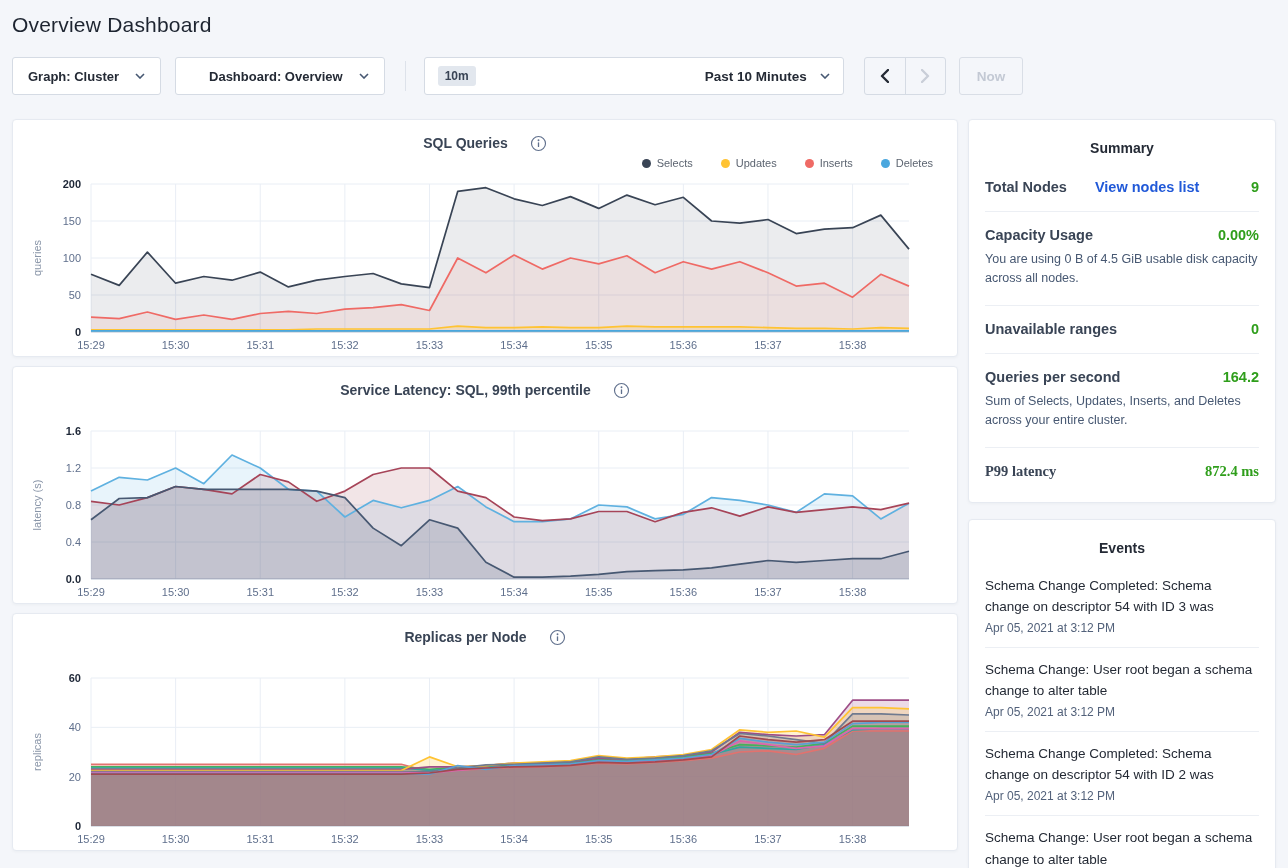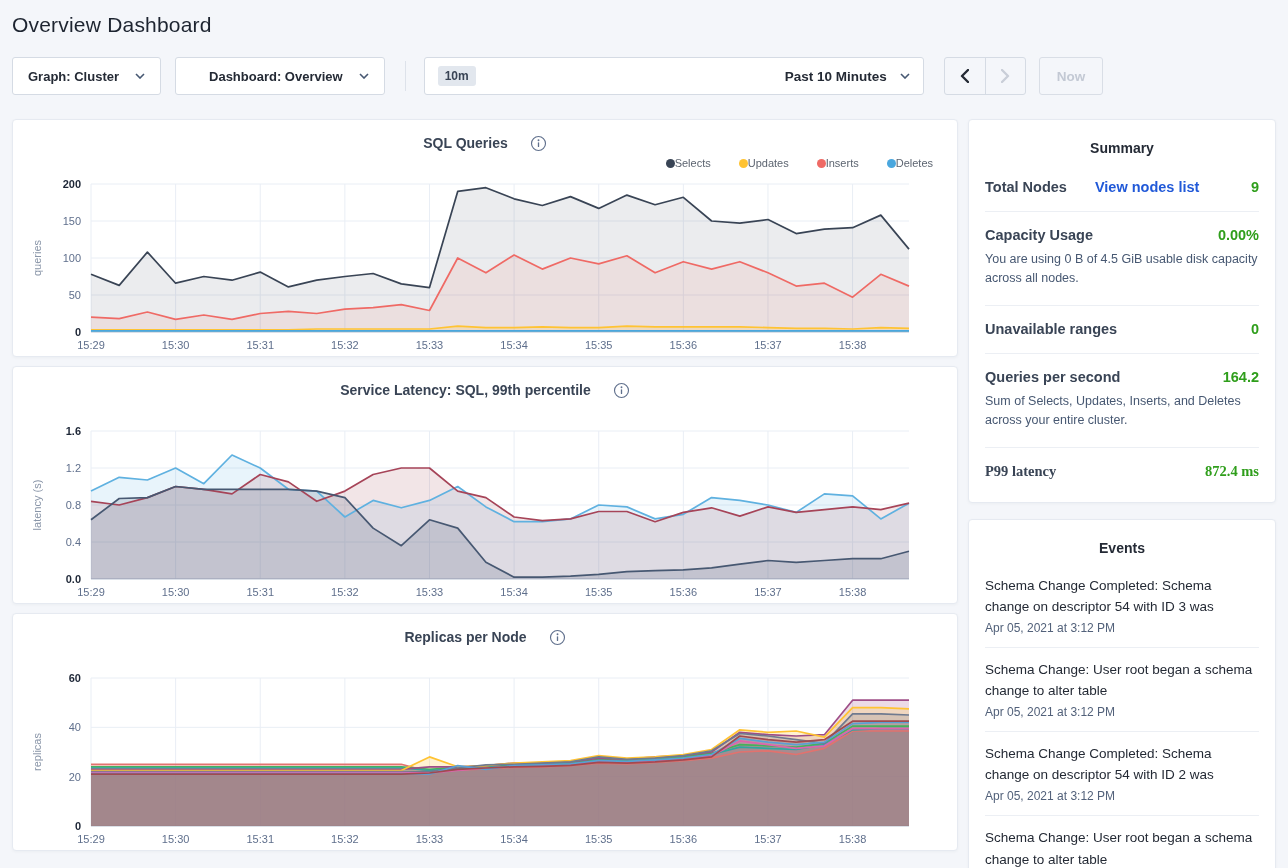--- a/index.html
+++ b/index.html
@@ -16,21 +16,21 @@
   .toolbar { display:flex; align-items:center; margin-bottom:24px; }
   .dd-btn {
     height:38px; display:inline-flex; align-items:center; gap:16px; padding:0 15px;
     background:#fff; border:1px solid #d5dbe4; border-radius:3px;
     font-size:13px; font-weight:700; color:#242a35; cursor:pointer; font-family:inherit;
   }
   .dd-btn + .dd-btn { margin-left:14px;padding-left:33px; }
   .chev { width:10px; height:6px; stroke:#475872; stroke-width:1.6; fill:none; }
   .vdiv { width:1px; height:30px; background:#dde2ea; margin:0 18px 0 20px; }
   .time-sel {
-    width:500px; height:38px; background:#fff; border:1px solid #d5dbe4; border-radius:3px;
+    width:420px; height:38px; background:#fff; border:1px solid #d5dbe4; border-radius:3px;
     display:flex; align-items:center; gap:13px; padding:0 13px; cursor:pointer;
   }
   .time-badge { background:#e2e7ee; border-radius:3px; font-size:12px; font-weight:700; color:#394455; padding:3px 7px; }
   .time-label { flex:1; text-align:right; font-size:13.5px; font-weight:700; color:#242a35; }
   .arrows { display:flex; border:1px solid #d5dbe4; border-radius:3px; height:38px; margin-left:20px; background:transparent; overflow:hidden; }
   .arrow-btn { width:40px; border:none; background:transparent; display:flex; align-items:center; justify-content:center; cursor:pointer; }
   .arrow-btn + .arrow-btn { border-left:1px solid #d5dbe4; }
   .arrow-glyph { width:9px; height:14px; fill:none; stroke-width:2.4; stroke-linecap:round; stroke-linejoin:round; }
   .now-btn {
     height:38px; padding:0 17px; margin-left:13px; background:transparent;
@@ -42,21 +42,21 @@
   .left-col { width:946px; display:flex; flex-direction:column; gap:9px; }
   .right-col { flex:1; display:flex; flex-direction:column; gap:16px; }
   .panel { background:#fff; border:1px solid #e6eaf1; border-radius:4px; box-shadow:0 1px 3px rgba(30,40,60,.04); }
 
   
   .chart-panel { height:238px; padding:12px 16px 0; }
   .chart-head { display:flex; justify-content:center; align-items:center; gap:22px; height:22px; }
   .chart-title { font-size:14px; font-weight:700; color:#394455; }
   .info-icon { width:17px; height:17px; cursor:pointer; }
   .legend { display:flex; justify-content:flex-end; align-items:center; gap:28px; height:18px; padding-right:8px; }
-  .legend-item { display:flex; align-items:center; font-size:11px; color:#5c6470;justify-content:space-between; }
+  .legend-item { display:flex; align-items:center; gap:6px; font-size:11px; color:#5c6470;justify-content:space-between; }
   .legend-dot { width:9px; height:9px; border-radius:50%; }
   .chart-body { margin-top:0; }
   .chart-body.pushed { margin-top:18px; }
   .chart-body svg text { font-family:"Liberation Sans", sans-serif; }
 
   
   .summary-panel { padding:16px 16px 6px; }
   .panel-title { text-align:center; font-size:14px; font-weight:700; color:#242a35; padding:4px 0 8px; }
   .srow { padding:15px 0 16px; border-bottom:1px solid #eceff4; }
   .srow:last-child { border-bottom:none;font-family:Liberation Serif, serif; }

